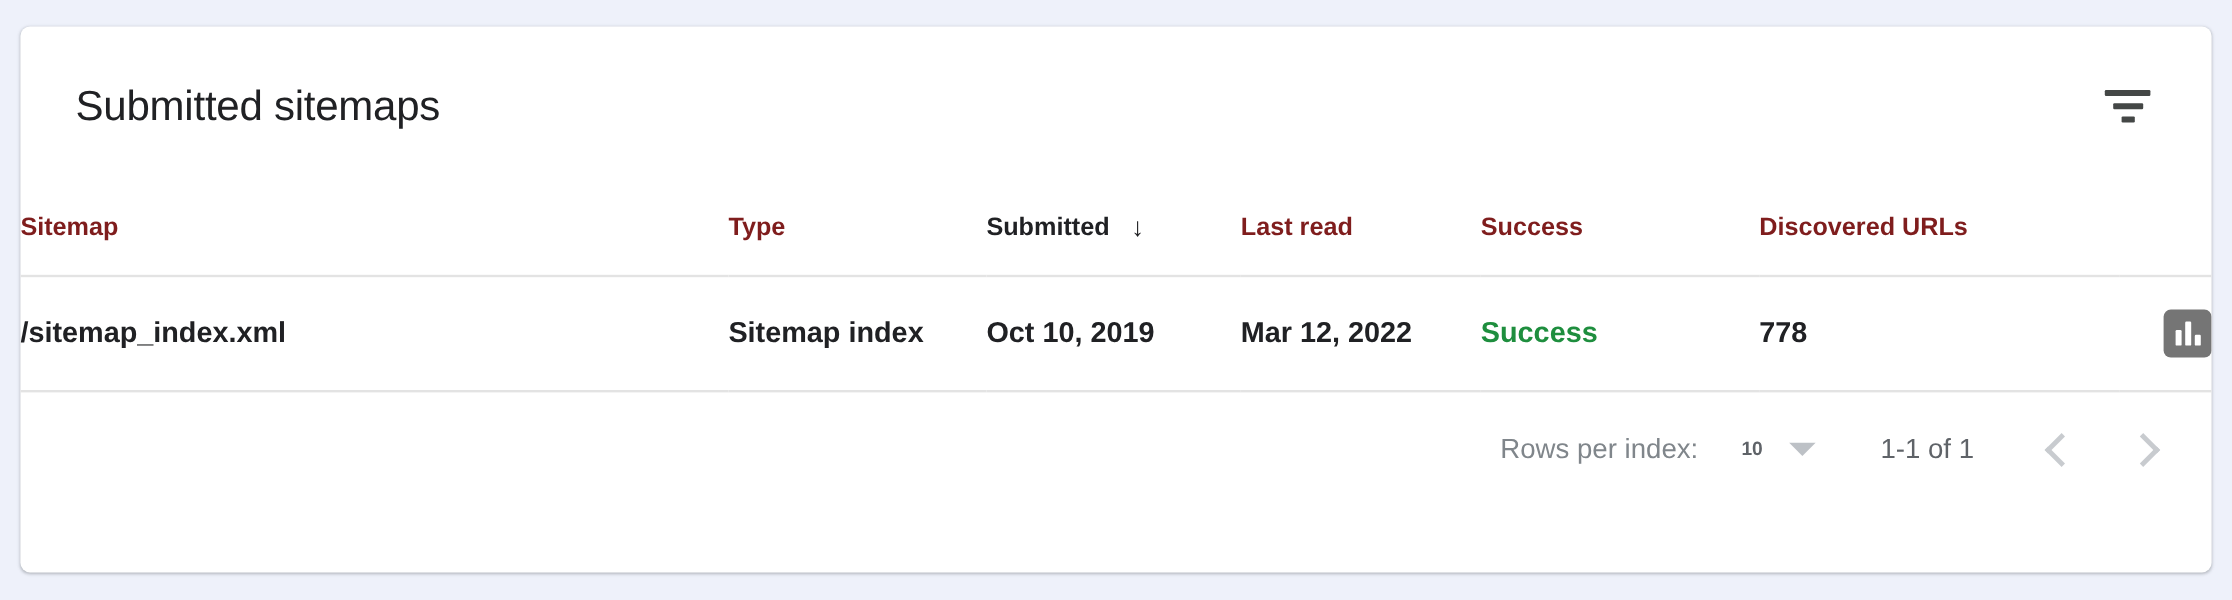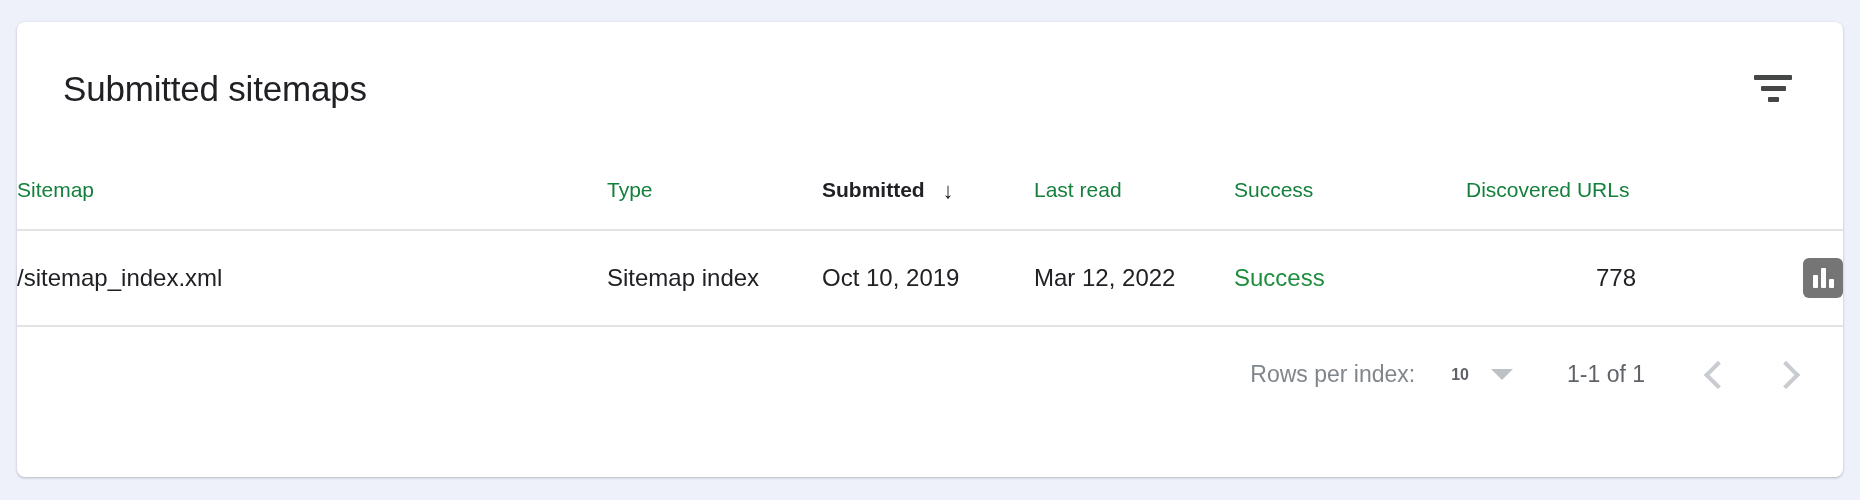--- a/index.html
+++ b/index.html
@@ -89,22 +89,22 @@
   col.c-type       { width: 215px; }
   col.c-submitted  { width: 212px; }
   col.c-lastread   { width: 200px; }
   col.c-status     { width: 232px; }
   col.c-urls       { width: 300px; }
   col.c-action     { width: 77px;  }
 
   thead tr { height: 80px; }
   thead th {
     font-size: 21px;
-    font-weight: 400;
-    color: #15803d;
+    font-weight: 700;
+    color: #7f1d1d;
     text-align: left;
     border-bottom: 2px solid #e3e3e3;
     white-space: nowrap;
   }
   thead th.sorted {
     color: #202124;
     font-weight: 700;
   }
   thead th .sort-arrow {
     display: inline-block;
@@ -116,27 +116,27 @@
   }
   thead th.align-right { text-align: left; }
 
   th.h-sitemap   { padding-left: 46px; }
   th.h-urls      { padding-right: 22px; }
 
   tbody tr.data-row { height: 96px; }
   tbody td {
     font-size: 24px;
     color: #202124;
-    font-weight: 400;
+    font-weight: 700;
     border-bottom: 2px solid #e3e3e3;
     white-space: nowrap;
   }
   td.d-sitemap { padding-left: 46px; }
   td.d-status { color: #1e8e3e; }
-  td.align-right { text-align: center; }
+  td.align-right { text-align: left; }
   td.d-urls { padding-right: 22px; }
   td.d-action { text-align: right; padding-right: 30px; }
 
   .chart-badge {
     display: inline-flex;
     align-items: center;
     justify-content: center;
     width: 40px;
     height: 40px;
     border-radius: 6px;

